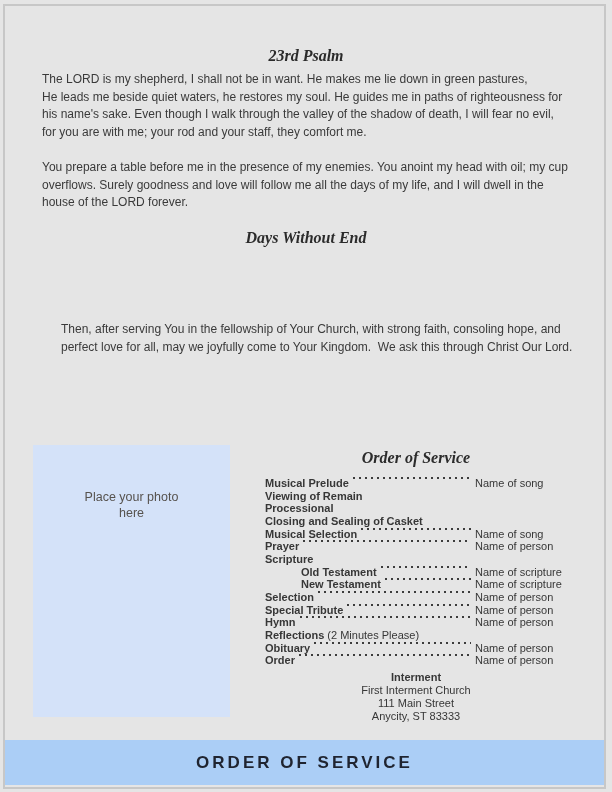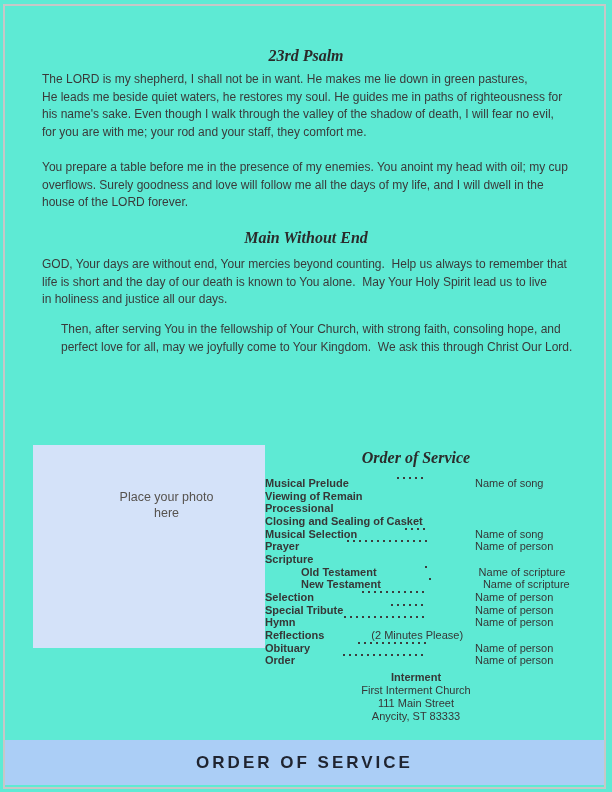--- a/index.html
+++ b/index.html
@@ -4,21 +4,21 @@
 <style>
   :root{
     --photo-box-bg:#d4e2f9;
     --banner-bg:#abcef6;
     --banner-text:#1f2430;
     --page-border:#c7c7c7;
     --body-text:#3a3a3a;
   }
   html,body{margin:0;padding:0;background:#ffffff;}
   .page{
-    position:relative;width:612px;height:792px;background:#5eead4;overflow:hidden;
+    position:relative;width:612px;height:792px;background:#e5e5e5;overflow:hidden;
     font-family:"Liberation Sans","DejaVu Sans",sans-serif;color:var(--body-text);
   }
   .frame{
     position:absolute;top:4px;left:3px;right:6px;bottom:3px;
     border:2px solid var(--page-border);pointer-events:none;
   }
   .serif-title{
     font-family:"Liberation Serif","DejaVu Serif",serif;
     font-style:italic;font-weight:bold;color:#2b2b2b;
     margin:0;font-size:16px;line-height:19px;
@@ -28,33 +28,32 @@
   .body-text{
     position:absolute;left:42px;width:556px;margin:0;
     font-size:12px;line-height:17.5px;white-space:pre-wrap;
   }
   .p1{top:71px;}
   .p2{top:159px;}
   .p3{top:256px;}
   .p4{top:321px;margin-left:19px;}
 
   .photo-box{
-    position:absolute;left:33px;top:445px;width:197px;height:203px;
+    position:absolute;left:33px;top:445px;width:197px;height:272px;
     background:var(--photo-box-bg);
-    padding-left:35px;
   }
   .photo-box-text{
     display:block;width:96px;margin:44px auto 0 auto;text-align:center;
     font-size:12.5px;line-height:16px;color:#56524e;
   }
 
   .service-col{position:absolute;left:265px;top:448px;width:302px;}
   .service-title{text-align:center;margin-bottom:10px;}
   .service-list{font-size:11px;line-height:12.65px;color:#373737;}
-  .svc-row{display:flex;align-items:baseline;gap:44px;}
+  .svc-row{display:flex;align-items:baseline;}
   .svc-row.indent{padding-left:36px;}
   .svc-label{font-weight:bold;white-space:nowrap;}
   .svc-label.reg{font-weight:bold;}
   .svc-suffix{font-weight:normal;white-space:nowrap;text-align:right;}
   .svc-leader{
     flex:1 1 auto;align-self:stretch;margin:0 4px;min-width:6px;
     background-image:radial-gradient(circle at 1px 1px,#3c3c3c 1px,rgba(0,0,0,0) 1.2px);
     background-size:6px 3px;background-repeat:repeat-x;
     background-position:0 bottom 2px;
   }
@@ -81,24 +80,21 @@
 
   <h1 class="serif-title psalm-title">23rd Psalm</h1>
   <p class="body-text p1">The LORD is my shepherd, I shall not be in want. He makes me lie down in green pastures,
 He leads me beside quiet waters, he restores my soul. He guides me in paths of righteousness for
 his name's sake. Even though I walk through the valley of the shadow of death, I will fear no evil,
 for you are with me; your rod and your staff, they comfort me.</p>
   <p class="body-text p2">You prepare a table before me in the presence of my enemies. You anoint my head with oil; my cup
 overflows. Surely goodness and love will follow me all the days of my life, and I will dwell in the
 house of the LORD forever.</p>
 
-  <h2 class="serif-title days-title">Main Without End</h2>
-  <p class="body-text p3">GOD, Your days are without end, Your mercies beyond counting.  Help us always to remember that
-life is short and the day of our death is known to You alone.  May Your Holy Spirit lead us to live
-in holiness and justice all our days.</p>
+  <h2 class="serif-title days-title">Days Without End</h2>
   <p class="body-text p4">Then, after serving You in the fellowship of Your Church, with strong faith, consoling hope, and
 perfect love for all, may we joyfully come to Your Kingdom.  We ask this through Christ Our Lord.</p>
 
   <div class="photo-box">
     <span class="photo-box-text">Place your photo here</span>
   </div>
 
   <div class="service-col">
     <h2 class="serif-title service-title">Order of Service</h2>
     <div class="service-list">

